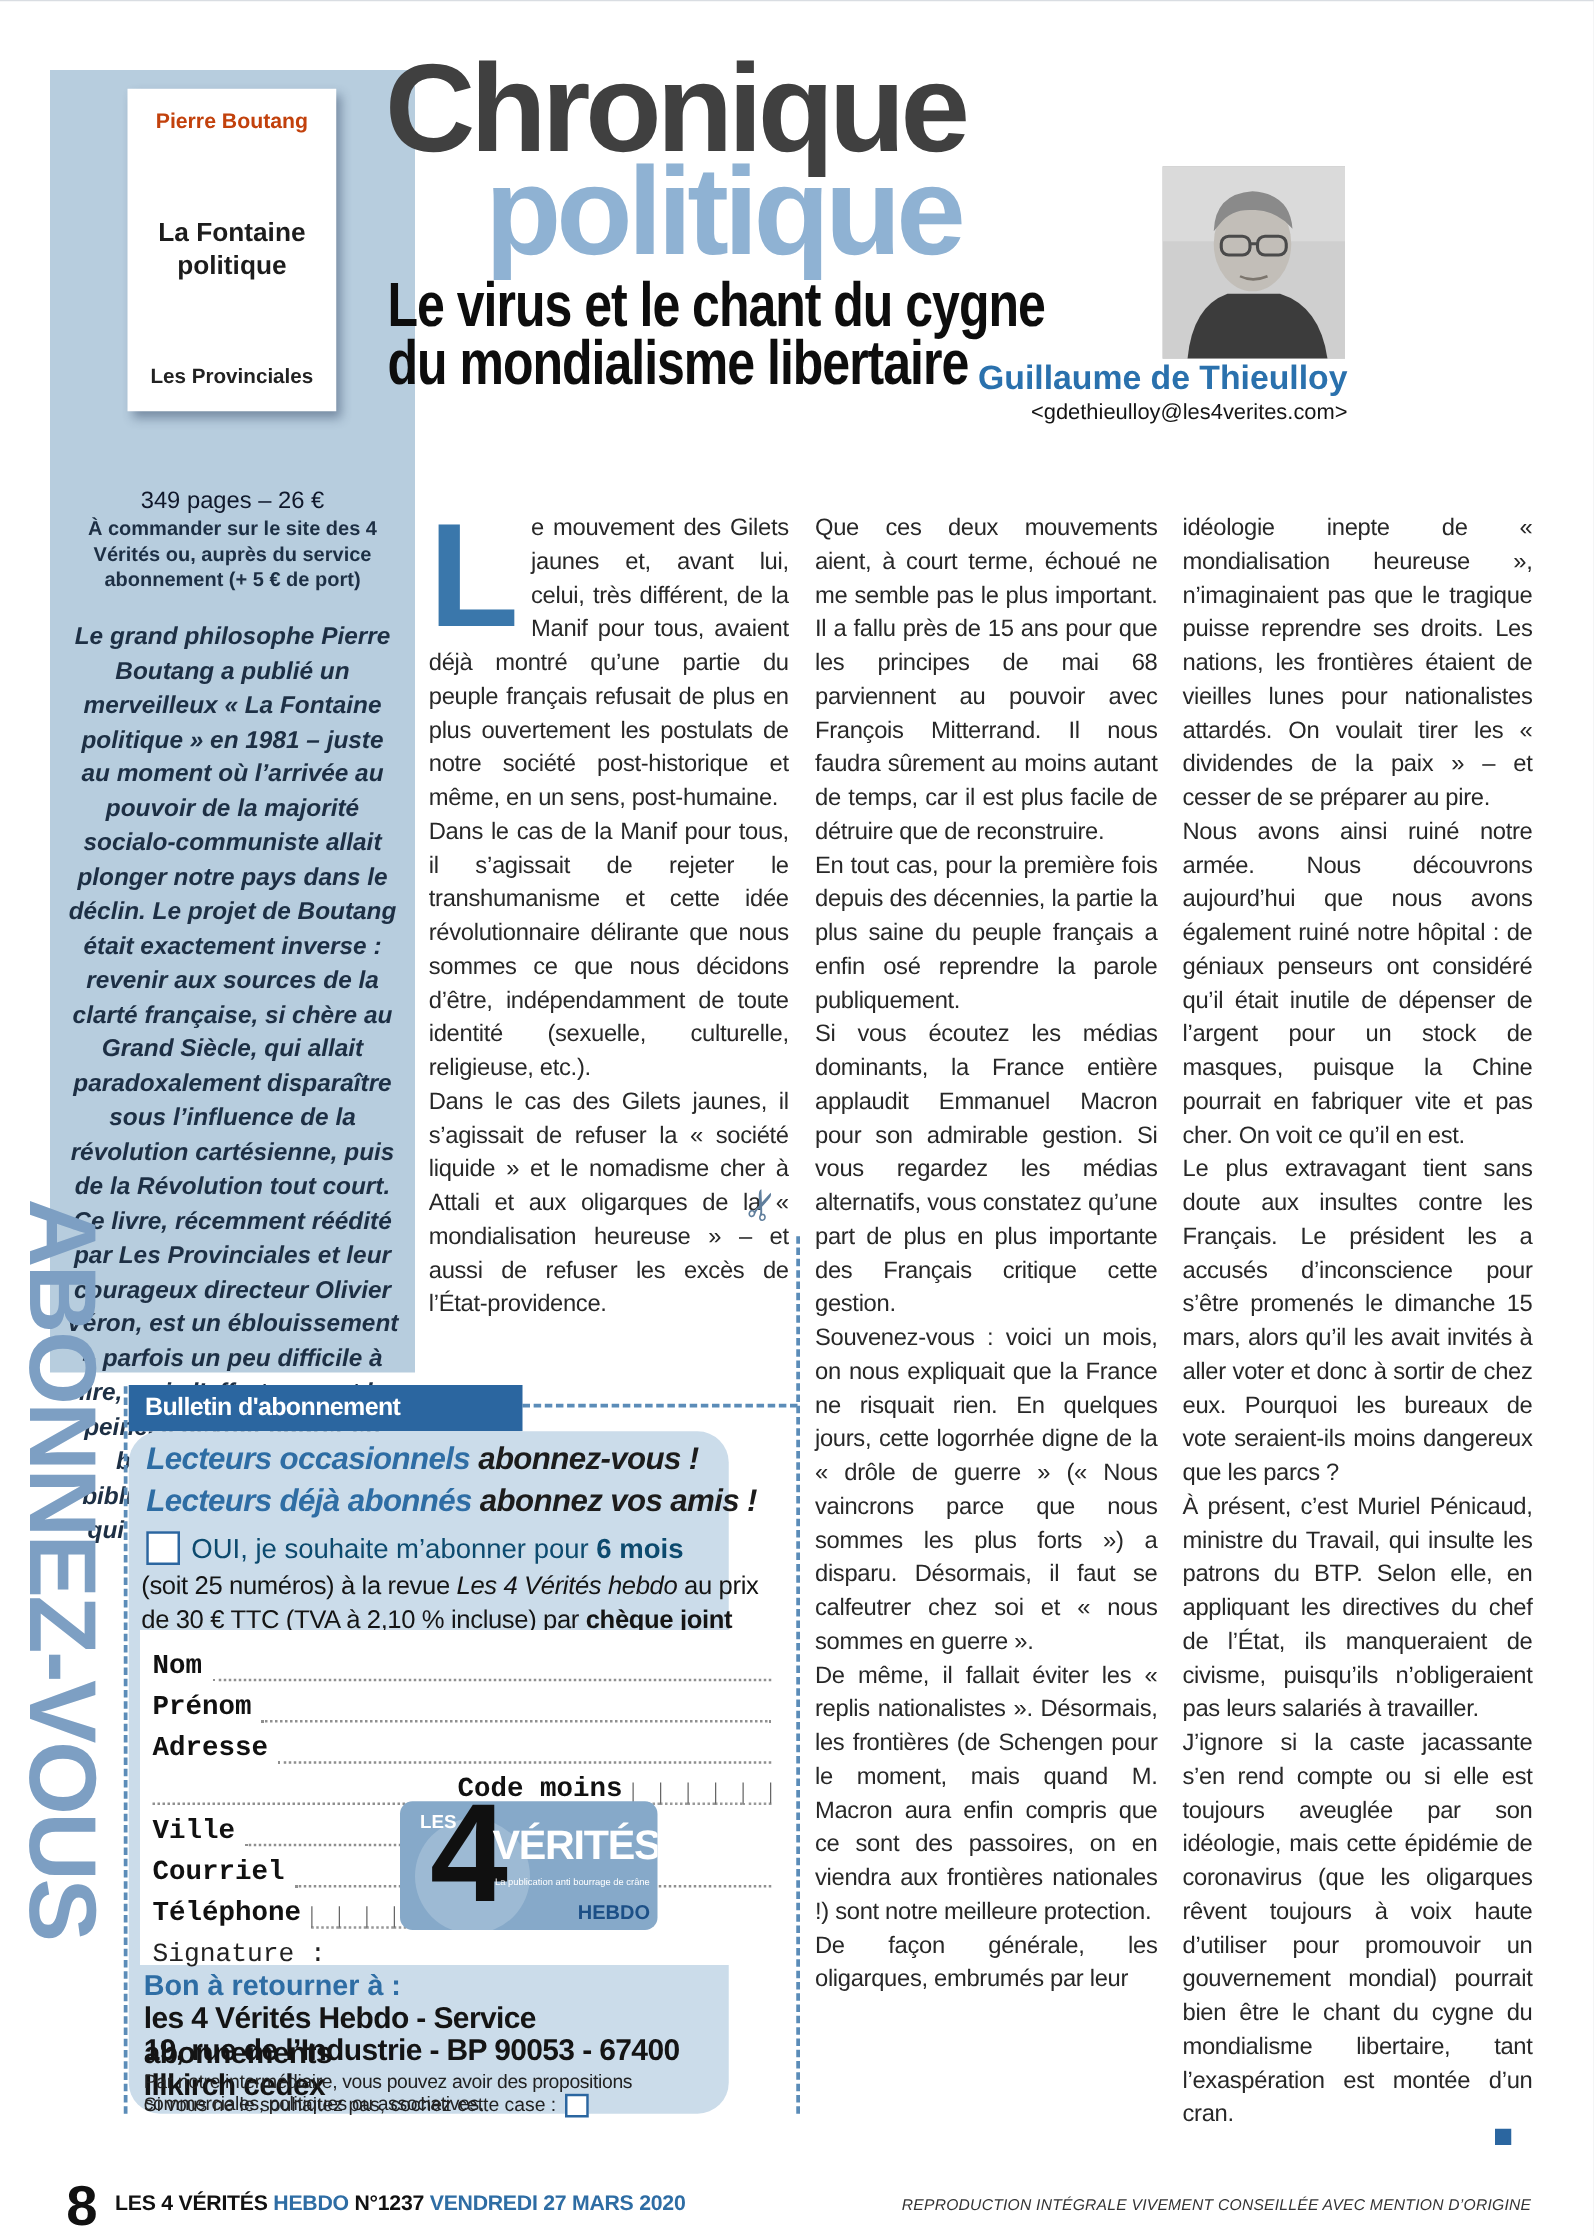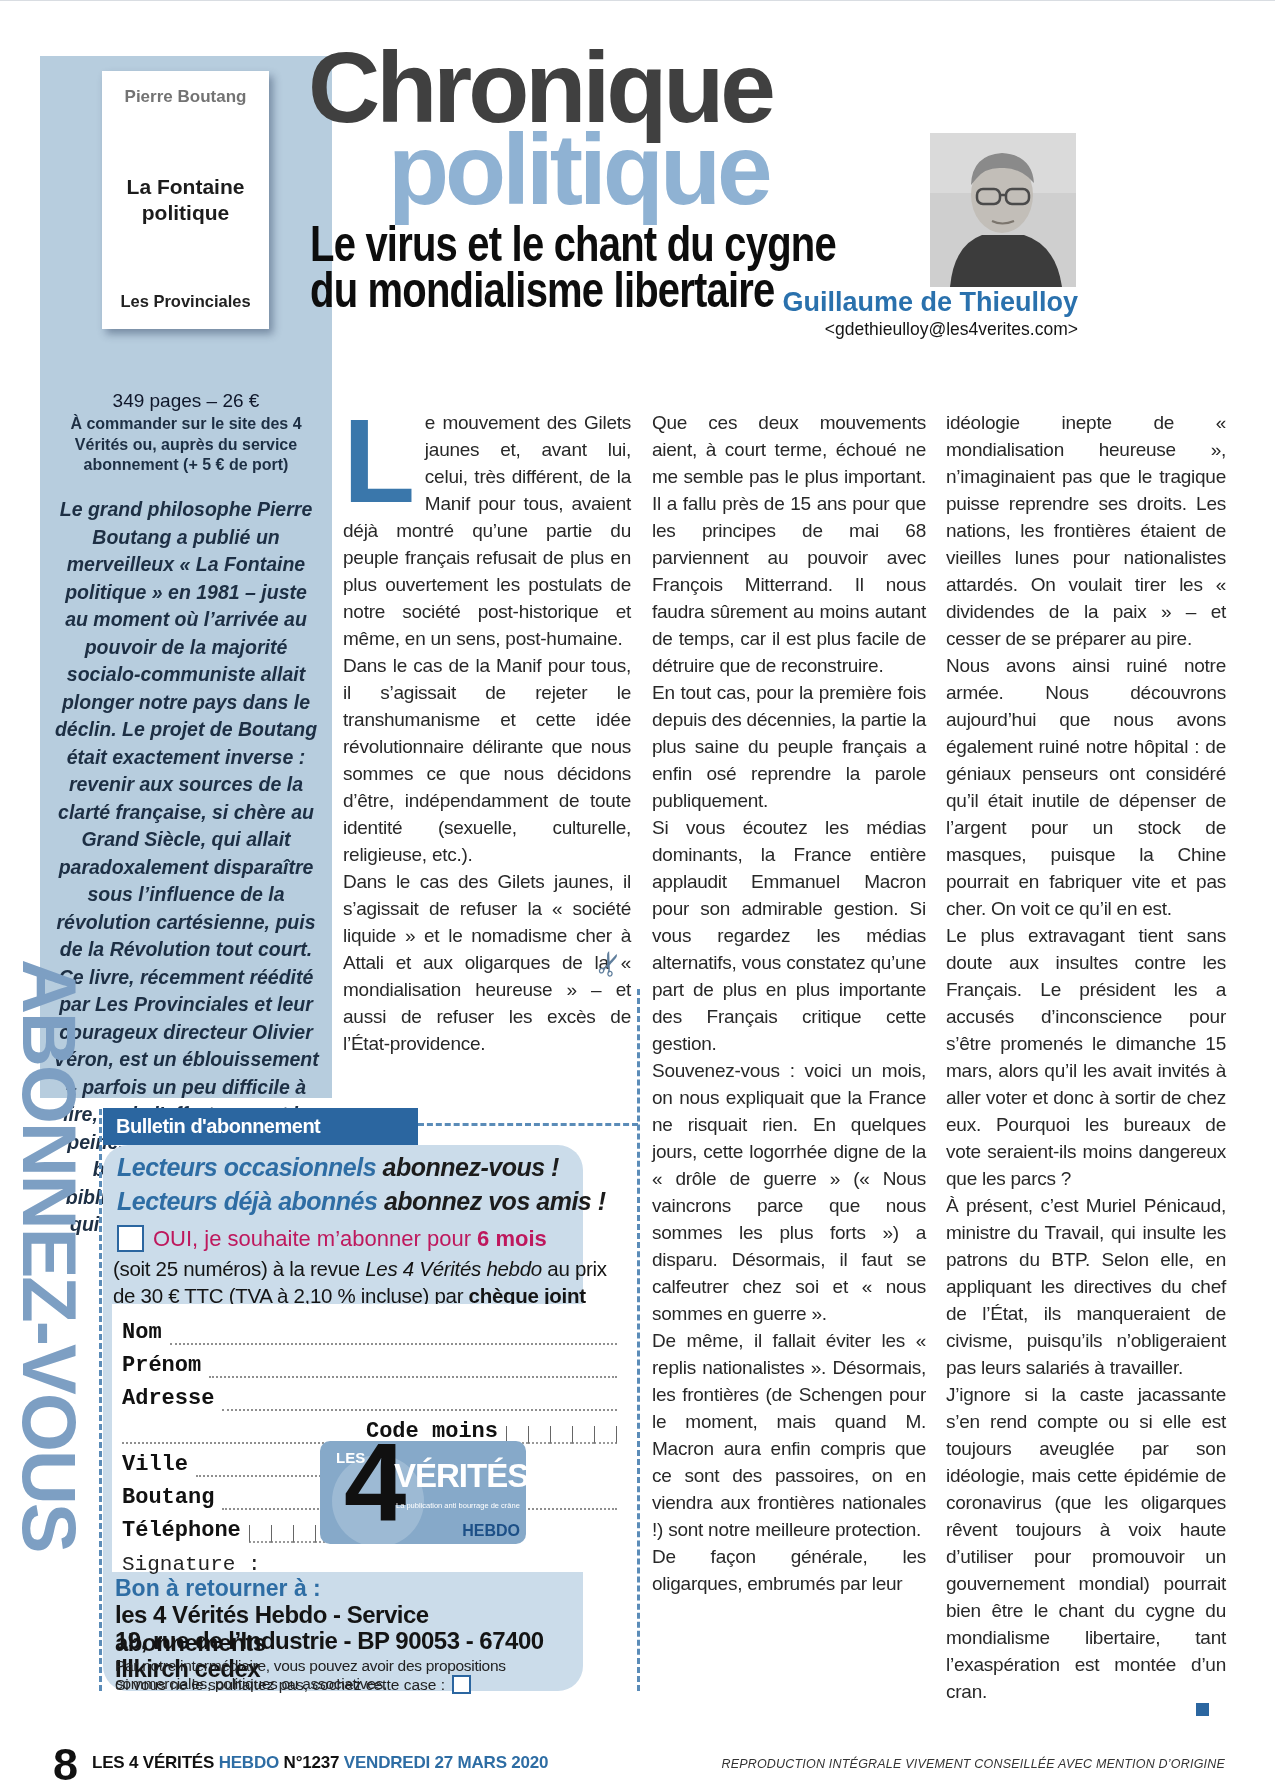--- a/index.html
+++ b/index.html
@@ -4,21 +4,21 @@
 <style>
   html,body{margin:0;padding:0;background:#e9e9e9;font-family:"Liberation Sans",sans-serif;}
   .page{position:relative;width:1275px;height:1789px;background:#ffffff;margin:0 auto;overflow:hidden;
         border-top:1px solid #d9dde2;border-right:1px solid #d9dde2;}
 
   
   .sidebar{position:absolute;left:40px;top:55px;width:292px;height:1042px;background:#b7cdde;}
   .book-cover{position:absolute;left:62px;top:15px;width:167px;height:258px;background:#fff;
               box-shadow:4px 5px 8px rgba(40,60,90,.45);display:flex;flex-direction:column;
               align-items:center;justify-content:space-between;text-align:center;padding:16px 8px 18px 8px;box-sizing:border-box;}
-  .book-author{font-weight:700;font-size:17px;color:#737373;}
+  .book-author{font-weight:700;font-size:17px;color:#c2410c;}
   .book-title{font-weight:700;font-size:21px;line-height:26px;color:#1c1c1c;}
   .book-publisher{font-weight:700;font-size:16.5px;color:#222;}
   .book-price{position:absolute;left:0;top:334px;width:100%;text-align:center;font-size:19px;color:#0f172a;}
   .book-order{position:absolute;left:26px;top:358px;width:240px;text-align:center;font-weight:700;
               font-size:16px;line-height:20.5px;color:#1d2f44;}
   .book-desc{position:absolute;left:12px;top:440px;width:268px;text-align:center;font-style:italic;
              font-weight:600;font-size:19.5px;line-height:27.5px;color:#1d2f44;}
 
   
   .kicker1,.kicker2{position:absolute;font-weight:700;font-size:100px;letter-spacing:-4px;line-height:84px;white-space:nowrap;}
@@ -49,21 +49,21 @@
   .dash-top{position:absolute;left:418px;top:1122px;width:220px;border-top:3px dashed #5b8cb8;}
   .dash-right{position:absolute;left:637px;top:988px;height:702px;border-left:3px dashed #5b8cb8;}
   .scissors{position:absolute;left:596px;top:944px;font-size:32px;color:#5f7e9c;transform:rotate(-70deg);}
   .coupon-header{position:absolute;left:103px;top:1107px;width:315px;height:37px;background:#2b66a0;
                  color:#fff;font-weight:700;font-size:20px;line-height:37px;padding-left:13px;box-sizing:border-box;letter-spacing:-.5px;}
   .coupon{position:absolute;left:103px;top:1144px;width:480px;height:546px;background:#cbdcea;border-radius:25px;}
   .lect{position:absolute;left:14px;font-size:25px;font-style:italic;font-weight:700;letter-spacing:-.5px;white-space:nowrap;}
   .lect .blue{color:#2e6da4;}
   .lect .dark{color:#1c1c1c;}
   .lect1{top:8px;} .lect2{top:42px;}
-  .oui-row{position:absolute;left:14px;top:80px;display:flex;align-items:center;font-size:22px;color:#be185d;}
+  .oui-row{position:absolute;left:14px;top:80px;display:flex;align-items:center;font-size:22px;color:#0c4a6e;}
   .checkbox{width:23px;height:23px;background:#fff;border:2px solid #2b66a0;margin-right:9px;flex:0 0 auto;}
   .terms{position:absolute;left:10px;top:110px;width:516px;font-size:20.5px;line-height:27px;color:#141414;letter-spacing:-.3px;}
   .fieldbox{position:absolute;left:9px;top:159px;width:515px;height:268px;background:#fff;padding:8px 10px;box-sizing:border-box;}
   .frow{display:flex;align-items:flex-end;height:33px;font-family:Liberation Mono, monospace;}
   .flabel{font-weight:700;font-size:22px;color:#111;margin-right:8px;white-space:nowrap;}
   .flabel.sig{font-weight:400;font-size:21px;color:#222;}
   .dotline{flex:1;border-bottom:2px dotted #8f8f8f;height:22px;}
   .dotline.short{flex:0 0 56%;}
   .at{font-size:19px;color:#555;margin:0 4px;}
   .cells{display:flex;align-items:flex-end;}
@@ -196,21 +196,21 @@
             <span class="cell"></span>
             <span class="cell"></span>
             <span class="cell"></span>
         </span>
       </div>
       <div class="frow">
         <span class="flabel">Ville</span>
         <span class="dotline short"></span>
       </div>
       <div class="frow">
-        <span class="flabel">Boutang</span>
+        <span class="flabel">Courriel</span>
         <span class="dotline"></span>
         <span class="at">@</span>
         <span class="dotline"></span>
       </div>
       <div class="frow">
         <span class="flabel">Téléphone</span>
         <span class="cells">
           <span class="cell"></span>
             <span class="cell"></span>
             <span class="cell"></span>

